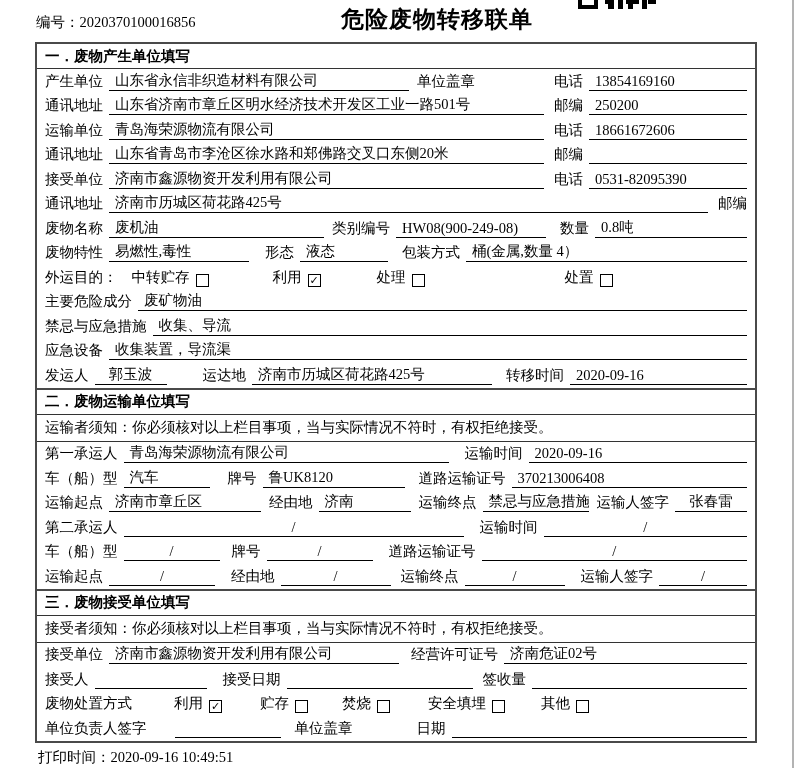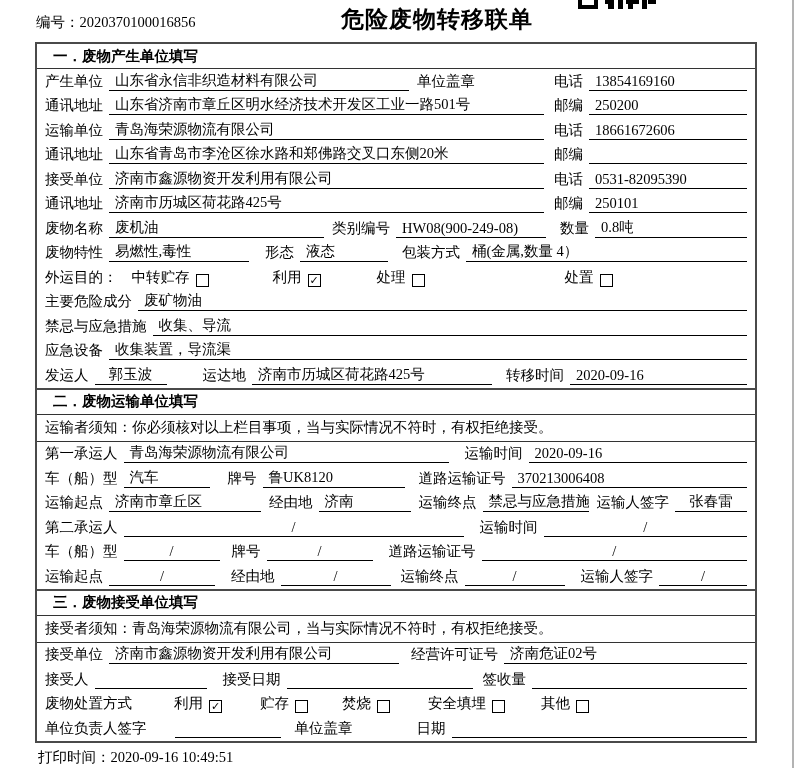--- a/index.html
+++ b/index.html
@@ -17,21 +17,21 @@
     font-weight:bold;font-size:23px;white-space:nowrap;letter-spacing:1px;
   }
   .qr{position:absolute;left:578px;top:0;}
   .form{
     position:absolute;left:35px;top:42px;width:722px;
     border:2px solid #4a4a4a;background:#fff;box-sizing:border-box;
   }
   .sec{width:100%;}
   .sec2,.sec3{border-top:2px solid #4a4a4a;}
   .sec-h{
-    height:25px;display:flex;align-items:center;padding:0 16px;
+    height:25px;display:flex;align-items:center;padding:0 8px;
     font-family:"Liberation Sans","DejaVu Sans",sans-serif;
     font-weight:bold;font-size:14.5px;border-bottom:1px solid #333;box-sizing:border-box;
   }
   .notice{
     height:27px;display:flex;align-items:center;padding:0 8px;
     border-bottom:1px solid #333;box-sizing:border-box;white-space:nowrap;
   }
   .row{
     display:flex;align-items:flex-end;height:24.5px;
     padding:0 8px 3px 8px;box-sizing:border-box;white-space:nowrap;
@@ -113,21 +113,20 @@
       <span class="lb">接受单位</span>
       <span class="v fill" style="margin-right:10px">济南市鑫源物资开发利用有限公司</span>
       <span class="lb">电话</span>
       <span class="v" style="width:158px">0531-82095390</span>
     </div>
 
     <div class="row">
       <span class="lb">通讯地址</span>
       <span class="v fill" style="margin-right:10px">济南市历城区荷花路425号</span>
       <span class="lb">邮编</span>
-      <span class="v" style="width:158px">250101</span>
     </div>
 
     <div class="row">
       <span class="lb">废物名称</span>
       <span class="v" style="width:215px">废机油</span>
       <span class="lb" style="margin-left:8px">类别编号</span>
       <span class="v" style="width:150px">HW08(900-249-08)</span>
       <span class="lb" style="margin-left:14px">数量</span>
       <span class="v fill">0.8吨</span>
     </div>
@@ -240,21 +239,21 @@
       <span class="v c" style="width:110px">/</span>
       <span class="lb" style="margin-left:10px">运输终点</span>
       <span class="v c" style="width:100px">/</span>
       <span class="lb" style="margin-left:16px">运输人签字</span>
       <span class="v fill c">/</span>
     </div>
   </div>
 
   <div class="sec sec3">
     <div class="sec-h">三．废物接受单位填写</div>
-    <div class="notice">接受者须知：青岛海荣源物流有限公司，当与实际情况不符时，有权拒绝接受。</div>
+    <div class="notice">接受者须知：你必须核对以上栏目事项，当与实际情况不符时，有权拒绝接受。</div>
 
     <div class="row">
       <span class="lb">接受单位</span>
       <span class="v" style="width:290px">济南市鑫源物资开发利用有限公司</span>
       <span class="lb" style="margin-left:12px">经营许可证号</span>
       <span class="v fill">济南危证02号</span>
     </div>
 
     <div class="row">
       <span class="lb">接受人</span>

